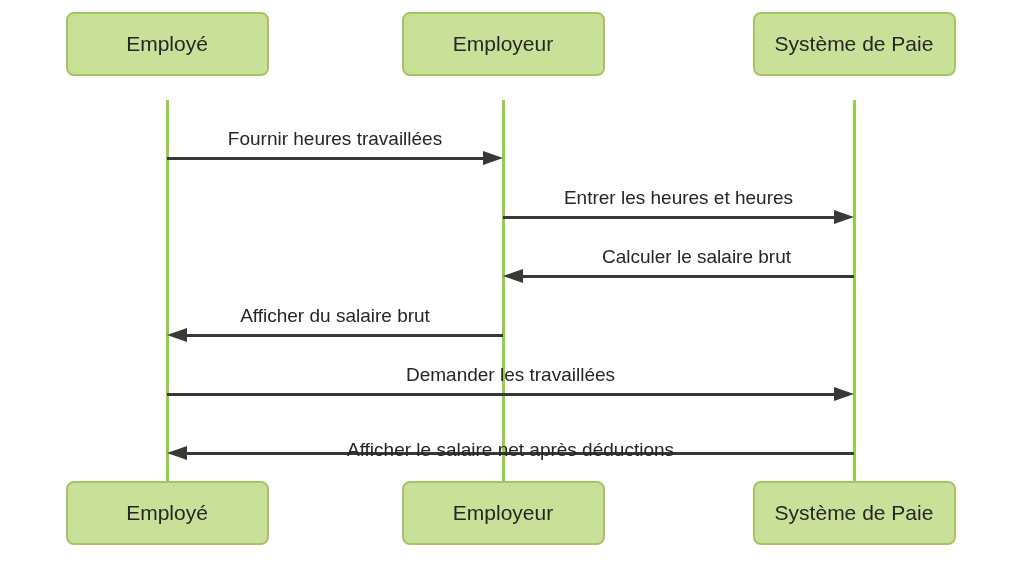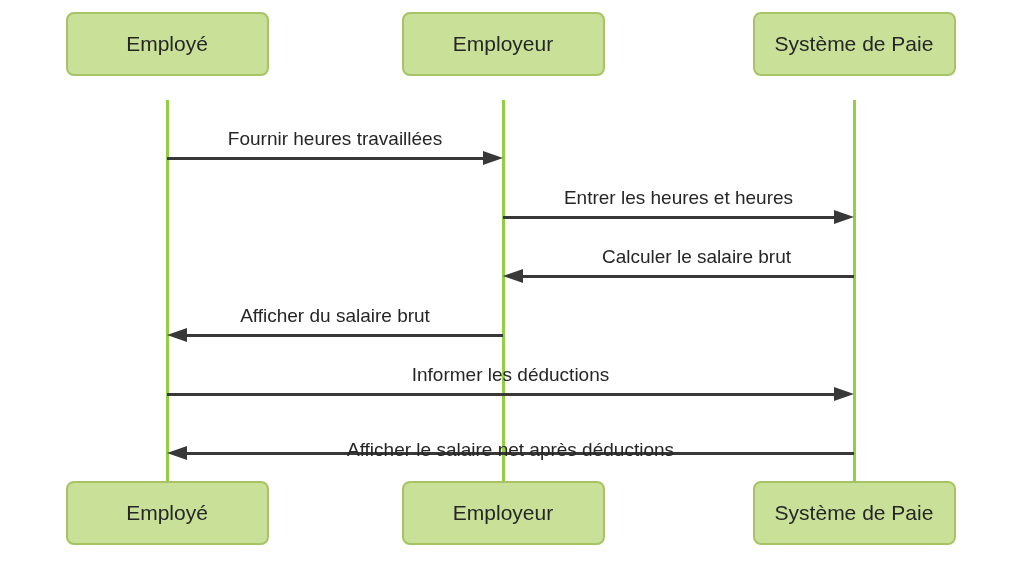--- a/index.html
+++ b/index.html
@@ -93,17 +93,17 @@
     <div class="message-arrowhead dir-right" style="top: 210px; left: 834px;"></div>
     <div class="message-label" style="left: 678.5px; top: 186px;">Entrer les heures et heures</div>
     <div class="message-line" style="left: 519px; top: 274.5px; width: 335px;"></div>
     <div class="message-arrowhead dir-left" style="top: 269px; left: 503px;"></div>
     <div class="message-label" style="left: 678.5px; top: 245px; margin-left: 18px;">Calculer le salaire brut</div>
     <div class="message-line" style="left: 183px; top: 333.5px; width: 320px;"></div>
     <div class="message-arrowhead dir-left" style="top: 328px; left: 167px;"></div>
     <div class="message-label" style="left: 335px; top: 304px;">Afficher du salaire brut</div>
     <div class="message-line" style="left: 167px; top: 392.5px; width: 671px;"></div>
     <div class="message-arrowhead dir-right" style="top: 387px; left: 834px;"></div>
-    <div class="message-label" style="left: 510.5px; top: 363px;">Informer les déductions</div>
+    <div class="message-label" style="left: 510.5px; top: 363px;">Demander les travaillées</div>
     <div class="message-line" style="left: 183px; top: 451.5px; width: 671px;"></div>
     <div class="message-arrowhead dir-left" style="top: 446px; left: 167px;"></div>
     <div class="message-label" style="left: 510.5px; top: 422px; margin-top: 16px;">Afficher le salaire net après déductions</div>
   </div>
 
 </body></html>

